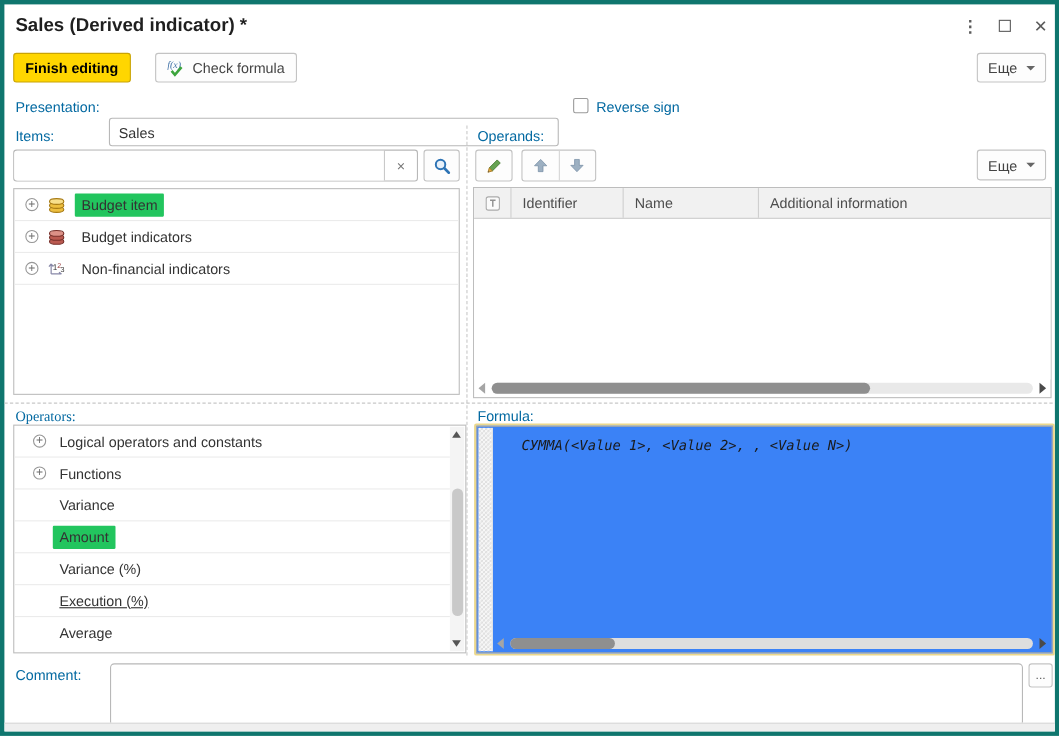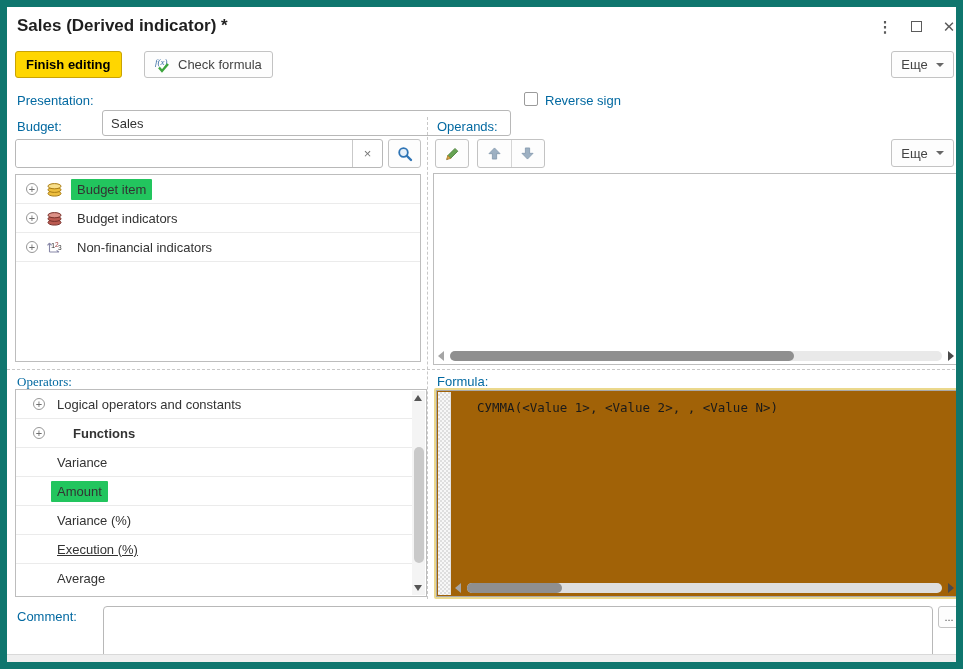--- a/index.html
+++ b/index.html
@@ -1,19 +1,19 @@
 <!DOCTYPE html>
 <html><head>
 <meta charset="utf-8">
 <style>
   * { margin:0; padding:0; box-sizing:border-box; }
   html,body { background:#e9e9e9; }
   #window {
     position:relative; width:963px; height:669px; background:#fff;
-    border:7px solid #0f766e; overflow:hidden;
+    border:4px solid #0f766e; overflow:hidden;
     font-family:"Liberation Sans", sans-serif; font-size:13px; color:#333;
   }
   .abs { position:absolute; }
   .label { color:#0369a1; font-size:13px; white-space:nowrap; }
   .title { font-size:17px; font-weight:bold; color:#1f1f1f; white-space:nowrap; }
 
   
   .btn {
     display:inline-flex; align-items:center; justify-content:center; gap:6px;
     background:#fdfdfd; border:1px solid #c3c3c3; border-radius:3px;
@@ -64,21 +64,21 @@
 
   .vsb { position:absolute; top:1px; right:1px; bottom:1px; width:13px; background:#f4f4f4; }
   .vsb-thumb { position:absolute; left:1.5px; width:10px; background:#c9c9c9; border-radius:5px; }
 
   
   .split-v { border-left:1px dashed #c8c8c8; width:0; }
   .split-h { border-top:1px dashed #c8c8c8; height:0; }
 
   
   .formula-outer { border:2px solid #ebd88c; border-radius:2px; background:#fff; }
-  .formula-inner { position:absolute; inset:0; border:1px solid #a9a9a9; background:#a16207; }
+  .formula-inner { position:absolute; inset:0; border:1px solid #a9a9a9; background:#3b82f6;font-style:italic; }
   .gutter {
     position:absolute; left:1px; top:1px; bottom:1px; width:13px;
     background-color:#f7f7f7;
     background-image:
       linear-gradient(45deg,#dedede 25%,transparent 25%,transparent 75%,#dedede 75%),
       linear-gradient(45deg,#dedede 25%,transparent 25%,transparent 75%,#dedede 75%);
     background-size:4px 4px; background-position:0 0,2px 2px;
     border-right:1px solid #e3e3e3;
   }
   .formula-text { font-family:"DejaVu Sans Mono", monospace; font-size:12.5px; color:#1a1a1a; white-space:pre; }
@@ -113,21 +113,21 @@
   <button class="abs btn" style="left:884px; top:44px; width:63px;">
     <span>Еще</span>
     <span class="caret-down"></span>
   </button>
 
   <div class="abs label" style="left:10px; top:86px;">Presentation:</div>
   <input class="abs tinput" style="left: 95px; top: 80px; width: 409px; margin-top: 23px;" value="Sales">
   <span class="abs cbx" style="left:517px; top:85px;"></span>
   <div class="abs label" style="left:538px; top:86px;">Reverse sign</div>
 
-  <div class="abs label" style="left:10px; top:112px;">Budget:</div>
+  <div class="abs label" style="left:10px; top:112px;">Items:</div>
 
   <div class="abs tinput" style="left:8px; top:132px; width:368px; height:29px; display:flex; align-items:center; padding:0;">
     <input style="flex: 1 1 0%; border: none; outline: none; height: 100%; padding: 0px 8px; font: inherit; border-radius: 3px 0px 0px 3px;" value="">
     <span style="width:30px; height:100%; border-left:1px solid #c9c9c9; display:flex; align-items:center; justify-content:center; color:#777; font-size:13px;">×</span>
   </div>
   <button class="abs btn" style="left:381px; top:132px; width:33px; height:29px; padding:0;">
     <svg width="16" height="16" viewBox="0 0 16 16">
       <circle cx="6.5" cy="6.5" r="4.3" fill="#e8f1fa" stroke="#2e74b5" stroke-width="1.8"></circle>
       <line x1="10" y1="10" x2="14" y2="14" stroke="#2e74b5" stroke-width="2.4" stroke-linecap="round"></line>
     </svg>
@@ -185,20 +185,31 @@
         <path d="M7 13 L1 6.8 H4.7 V1 H9.3 V6.8 H13 Z" fill="#9db0c2" stroke="#7d93a9" stroke-width="0.8"></path>
       </svg>
     </button>
   </span>
   <button class="abs btn" style="left:884px; top:132px; width:63px; height:28px;">
     <span>Еще</span>
     <span class="caret-down"></span>
   </button>
 
   <div class="abs panel" style="left:426px; top:166px; width:526px; height:192px;">
+    <div class="tbl-header">
+      <div class="tbl-cell" style="width:34px; padding:0; justify-content:center;">
+        <svg width="14" height="14" viewBox="0 0 14 14">
+          <rect x="1" y="1" width="12" height="12" rx="2" fill="#fafafa" stroke="#ababab"></rect>
+          <path d="M4.5 4 H9.5 M7 4 V10" stroke="#8f8f8f" stroke-width="1.3" fill="none"></path>
+        </svg>
+      </div>
+      <div class="tbl-cell" style="width:102px;">Identifier</div>
+      <div class="tbl-cell" style="width:123px;">Name</div>
+      <div class="tbl-cell" style="flex:1; border-right:none;">Additional information</div>
+    </div>
     <div style="position:absolute; left:0; right:0; top:28px; bottom:16px; background:#fff;"></div>
     <div style="position:absolute; left:0; right:0; bottom:1px; height:14px; display:flex; align-items:center; padding:0 4px;">
       <span class="tri-left"></span>
       <span class="sb-track-h" style="flex:1; margin:0 6px; position:relative;">
         <span class="sb-thumb-h" style="position:absolute; left:0; width:70%;"></span>
       </span>
       <span class="tri-right"></span>
     </div>
   </div>
 
@@ -208,21 +219,21 @@
   <div class="abs label" style="left:10px; top:367px;font-family:Liberation Serif, serif;">Operators:</div>
 
   <div class="abs panel" style="left:8px; top:382px; width:412px; height:208px;">
     <div style="position:absolute; left:0; top:0; right:14px; bottom:0;">
       <div class="tree-row" style="padding-left:17px;">
         <span class="expand">+</span>
         <span class="row-label" style="margin-left:6px; padding:3px 6px;">Logical operators and constants</span>
       </div>
       <div class="tree-row" style="padding-left:17px;">
         <span class="expand">+</span>
-        <span class="row-label" style="margin-left:22px; padding:3px 6px;font-weight:bold;">Functions</span>
+        <span class="row-label" style="margin-left:6px; padding:3px 6px;">Functions</span>
       </div>
       <div class="tree-row" style="padding-left:35px;">
         <span class="row-label" style="padding:3px 6px;">Variance</span>
       </div>
       <div class="tree-row" style="padding-left:35px;">
         <span class="row-label hl">Amount</span>
       </div>
       <div class="tree-row" style="padding-left:35px;">
         <span class="row-label" style="padding:3px 6px;">Variance (%)</span>
       </div>

